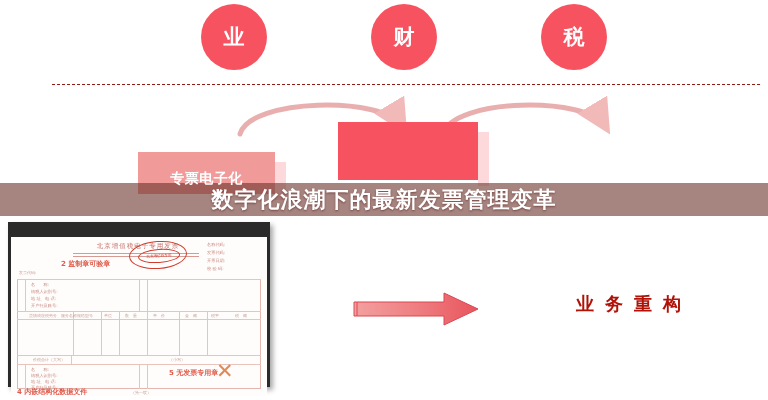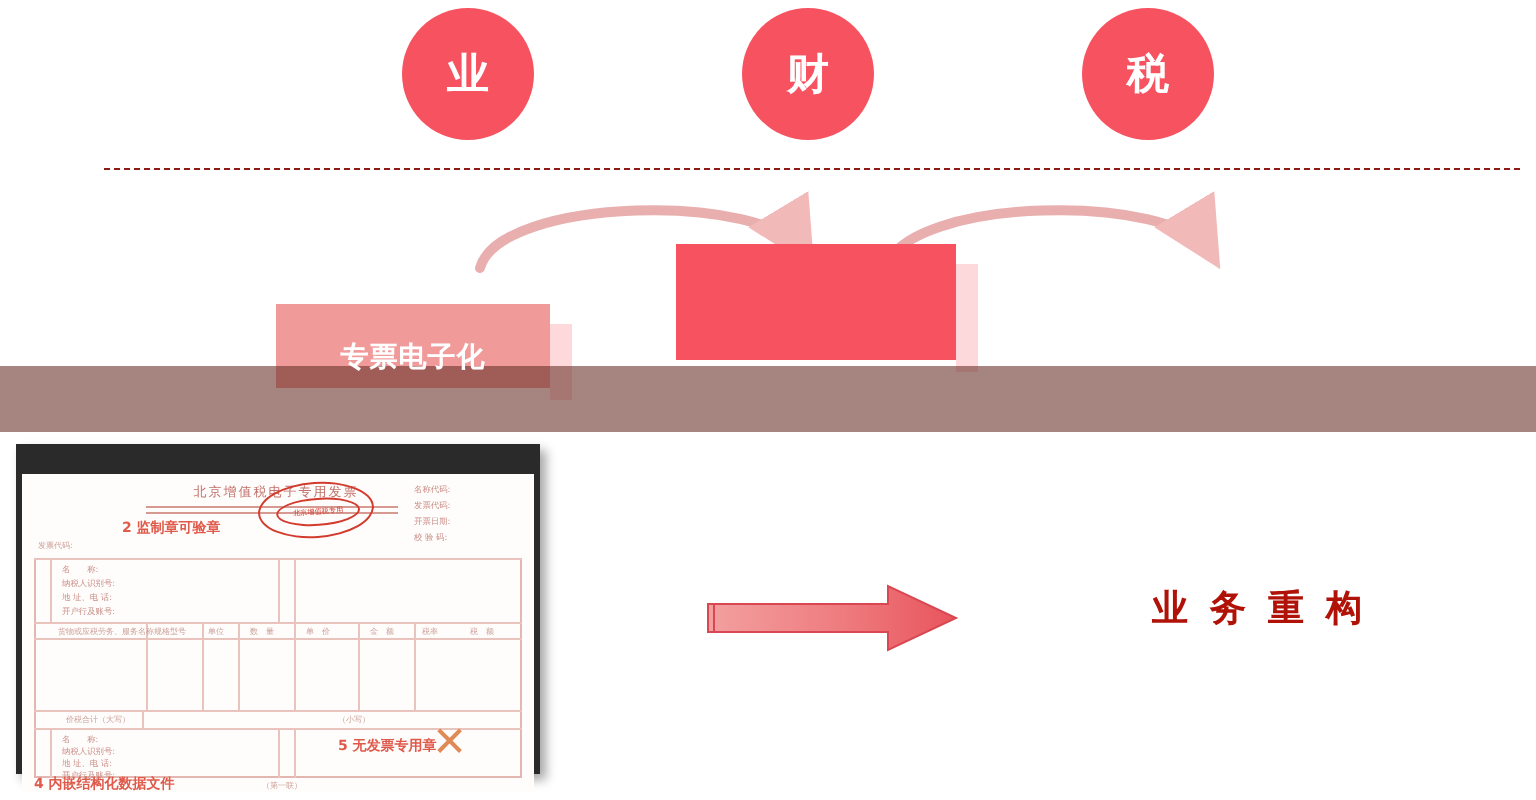--- a/index.html
+++ b/index.html
@@ -241,14 +241,15 @@
         <stop offset="100%" stop-color="#E8545C"></stop>
       </linearGradient>
     </defs>
     <path d="M2,10 L92,10 L92,1 L126,17 L92,33 L92,24 L2,24 Z" fill="url(#ag)" stroke="#D94852" stroke-width="1"></path>
     <line x1="5" y1="10" x2="5" y2="24" stroke="#D94852" stroke-width="1"></line>
   </svg>
 
   <div class="reconstruct">业务重构</div>
 
   <div class="title-band"></div>
+  <div class="title-text">数字化浪潮下的最新发票管理变革</div>
 
 </div>
 
 </body></html>

